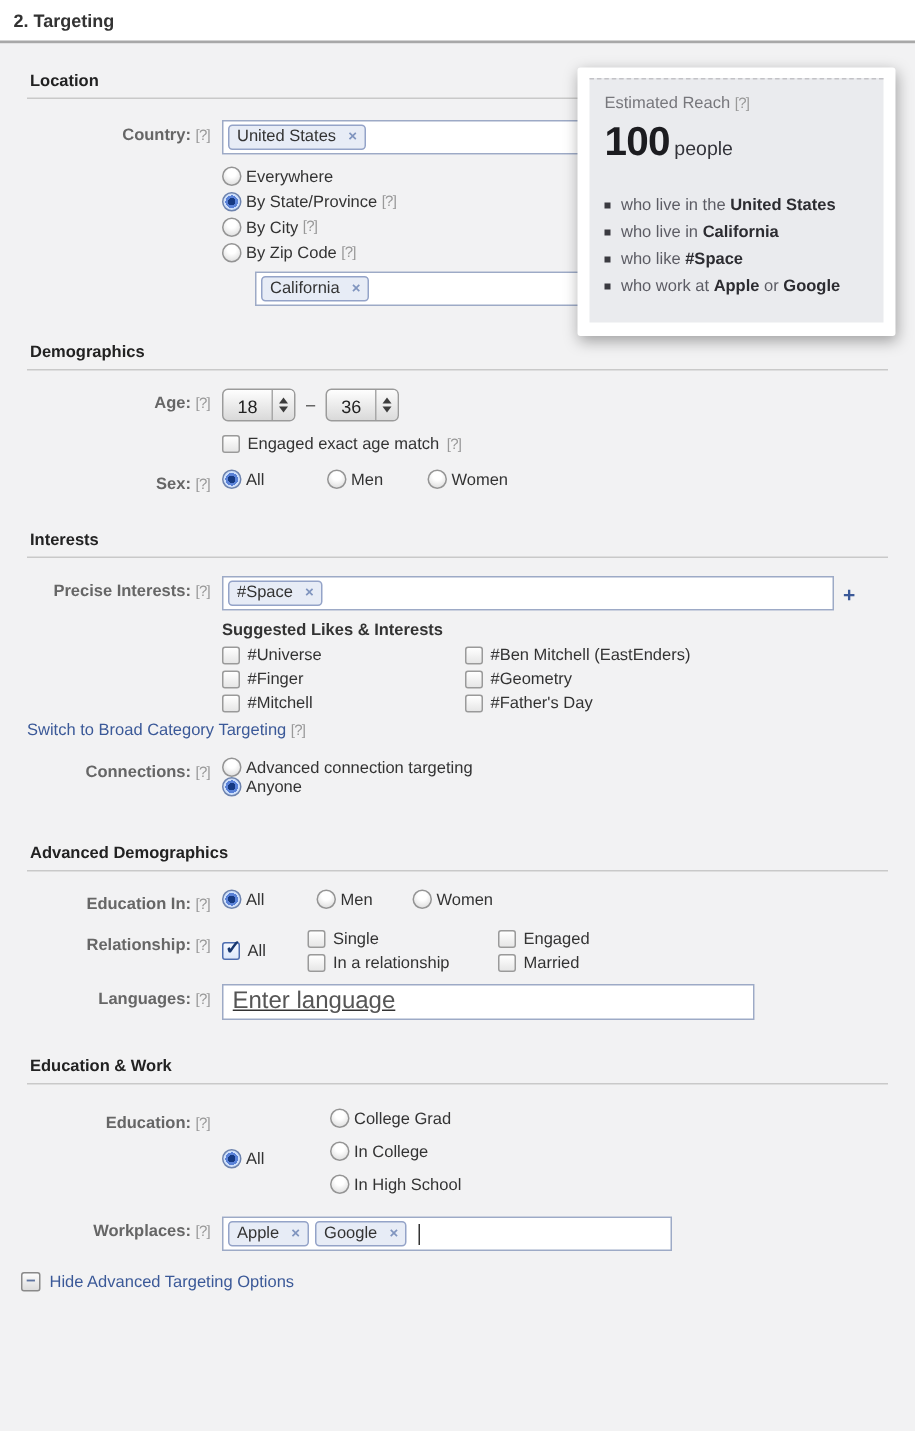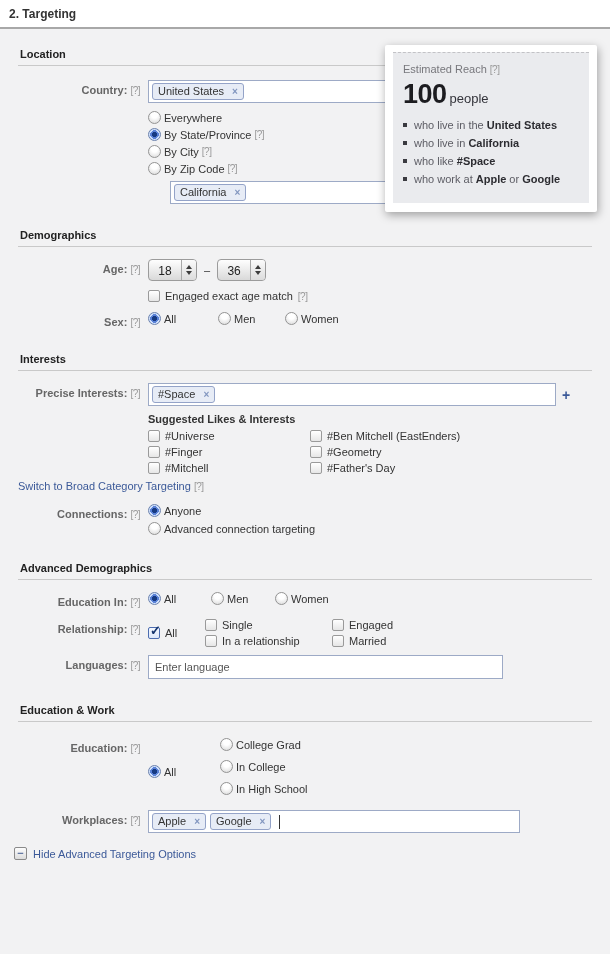--- a/index.html
+++ b/index.html
@@ -61,30 +61,30 @@
 
   a.fb-link { color:#3b5998; text-decoration:none; font-weight:normal; }
 
   
   .reach-panel { position:absolute; top:16px; right:13px; width:212px; background:#fff;
                  padding:7px 8px 9px; border-radius:2px; box-shadow:1px 3px 10px rgba(0,0,0,0.35); z-index:5; }
   .reach-inner { background:#eaebee; border-top:1px dashed #c2c2c6; padding:10px 10px 13px; }
   .reach-title { color:#77777c; margin-bottom:4px; }
   .reach-count { font-size:27px; font-weight:bold; color:#1c1c20; letter-spacing:-0.5px; }
   .reach-unit { font-size:13px; color:#33333a; margin-left:3px; }
-  .reach-bullets { list-style:none; margin-top:8px; }
+  .reach-bullets { list-style:none; margin-top:20px; }
   .reach-bullets li { display:flex; gap:7px; color:#5c5c64; line-height:14px; margin-bottom:4px; }
   .sq { width:4px; height:4px; background:#3a3a40; margin-top:5px; flex:none; }
   .reach-bullets b { color:#2c2c31; }
 
   .sug-grid { display:grid; grid-template-columns:162px auto; row-gap:4px; margin-top:5px; }
   .rel-grid { display:grid; grid-template-columns:127px auto; row-gap:4px; }
 
   input.text-input { width:355px; height:24px; border:1px solid #9daac6; padding:2px 6px;
-                     font-family:"Liberation Sans", sans-serif; font-size:11px; color:#333; background:#fff; }
+                     font-family:"Liberation Sans", sans-serif; font-size:16px; color:#333; background:#fff;text-decoration:underline; }
   input.text-input::placeholder { color:#555; opacity:1; }
 
   .plus { color:#3b5998; font-weight:bold; font-size:14px; margin-left:6px; cursor:pointer; }
   .minus-box { display:inline-flex; align-items:center; justify-content:center; width:13px; height:13px;
                border:1px solid #8a8a8a; border-radius:2px; background:linear-gradient(#fdfdfd,#dcdcdc);
                color:#5f74a0; font-weight:bold; font-size:11px; line-height:9px; vertical-align:middle; }
   .stack > div { margin-bottom:9px; }
 </style>
 </head>
 <body>
@@ -274,27 +274,27 @@
     </div>
   </div>
 
   <div class="sec-connections">
     <div class="row" style="margin-top:12px;">
       <div class="row-label">
         <span>Connections:</span>
         <span class="help">[?]</span>
       </div>
       <div class="field">
+        <div class="radio-item" style="display:flex;">
+          <span class="radio"></span>
+          <span class="lbl">Advanced connection targeting</span>
+        </div>
         <div class="radio-item" style="display:flex;margin-bottom:5px;">
           <span class="radio on"></span>
           <span class="lbl">Anyone</span>
-        </div>
-        <div class="radio-item" style="display:flex;">
-          <span class="radio"></span>
-          <span class="lbl">Advanced connection targeting</span>
         </div>
       </div>
     </div>
   </div>
 
   <div class="sec-advdemo">
     <h3 class="section-h">Advanced Demographics</h3>
     <div class="row" style="margin-top:12px;margin-bottom:4px;">
       <div class="row-label">
         <span>Education In:</span>
@@ -383,21 +383,21 @@
           </div>
         </div>
       </div>
     </div>
     <div class="row" style="margin-top:2px;">
       <div class="row-label">
         <span>Workplaces:</span>
         <span class="help">[?]</span>
       </div>
       <div class="field">
-        <div class="token-input" style="width:372px;">
+        <div class="token-input" style="width:300px;">
           <span class="token">
             <span>Apple</span>
             <span class="x">×</span>
           </span>
           <span class="token">
             <span>Google</span>
             <span class="x">×</span>
           </span>
           <span class="cursor"></span>
         </div>

